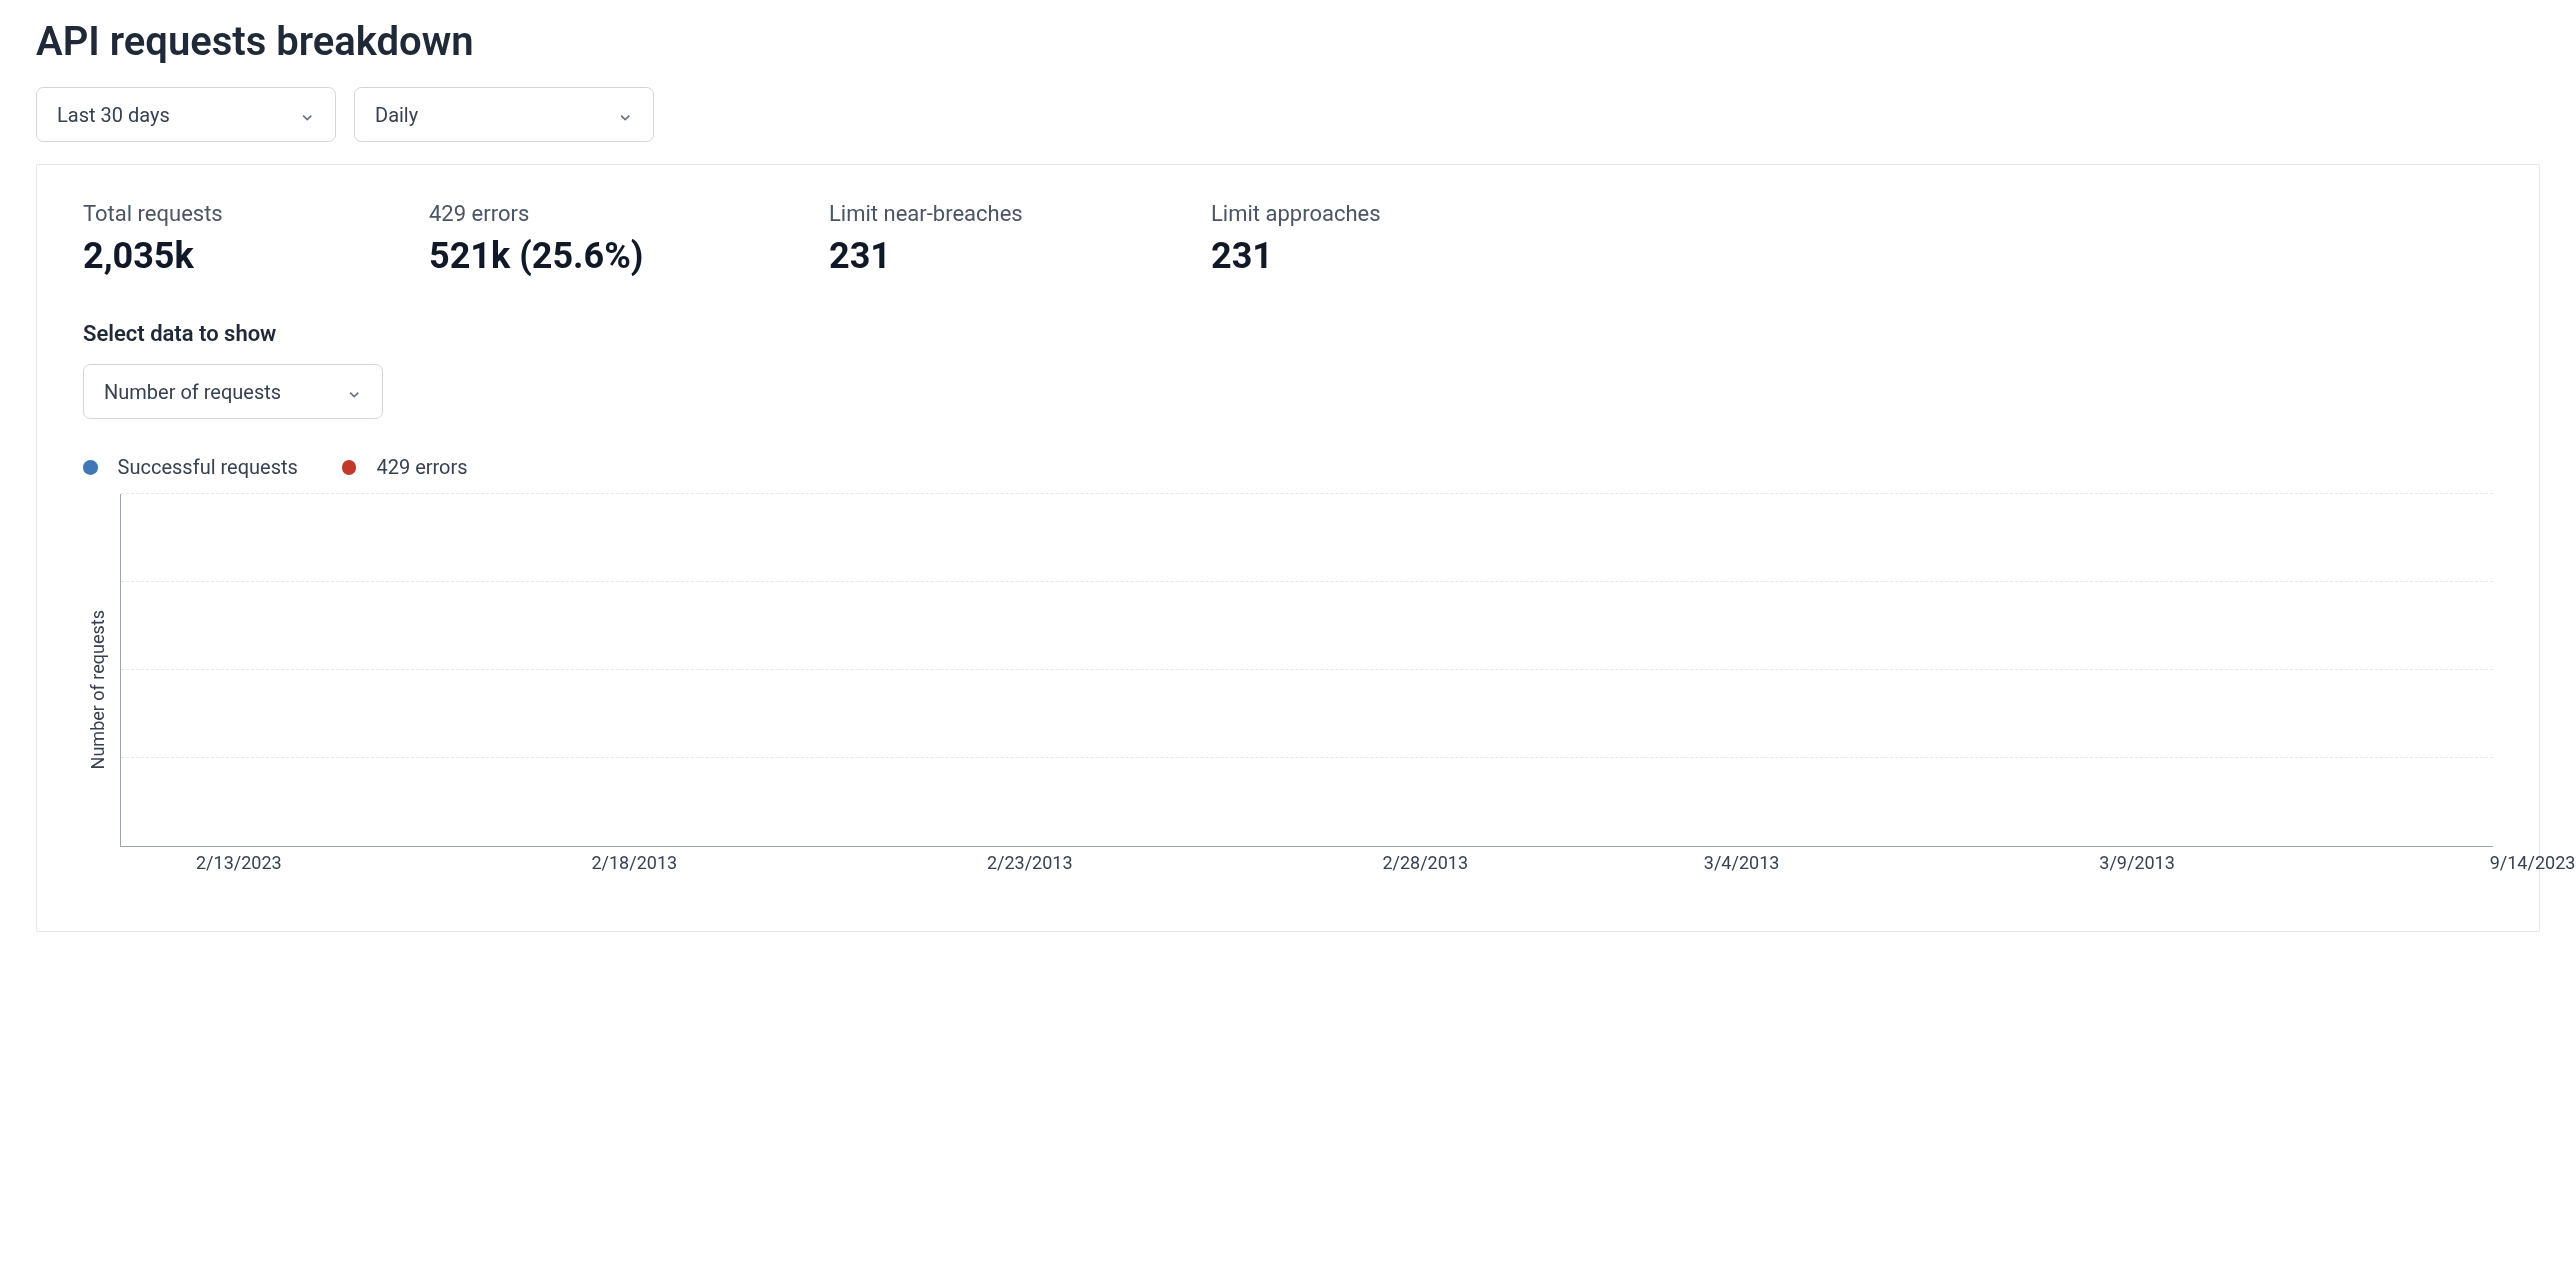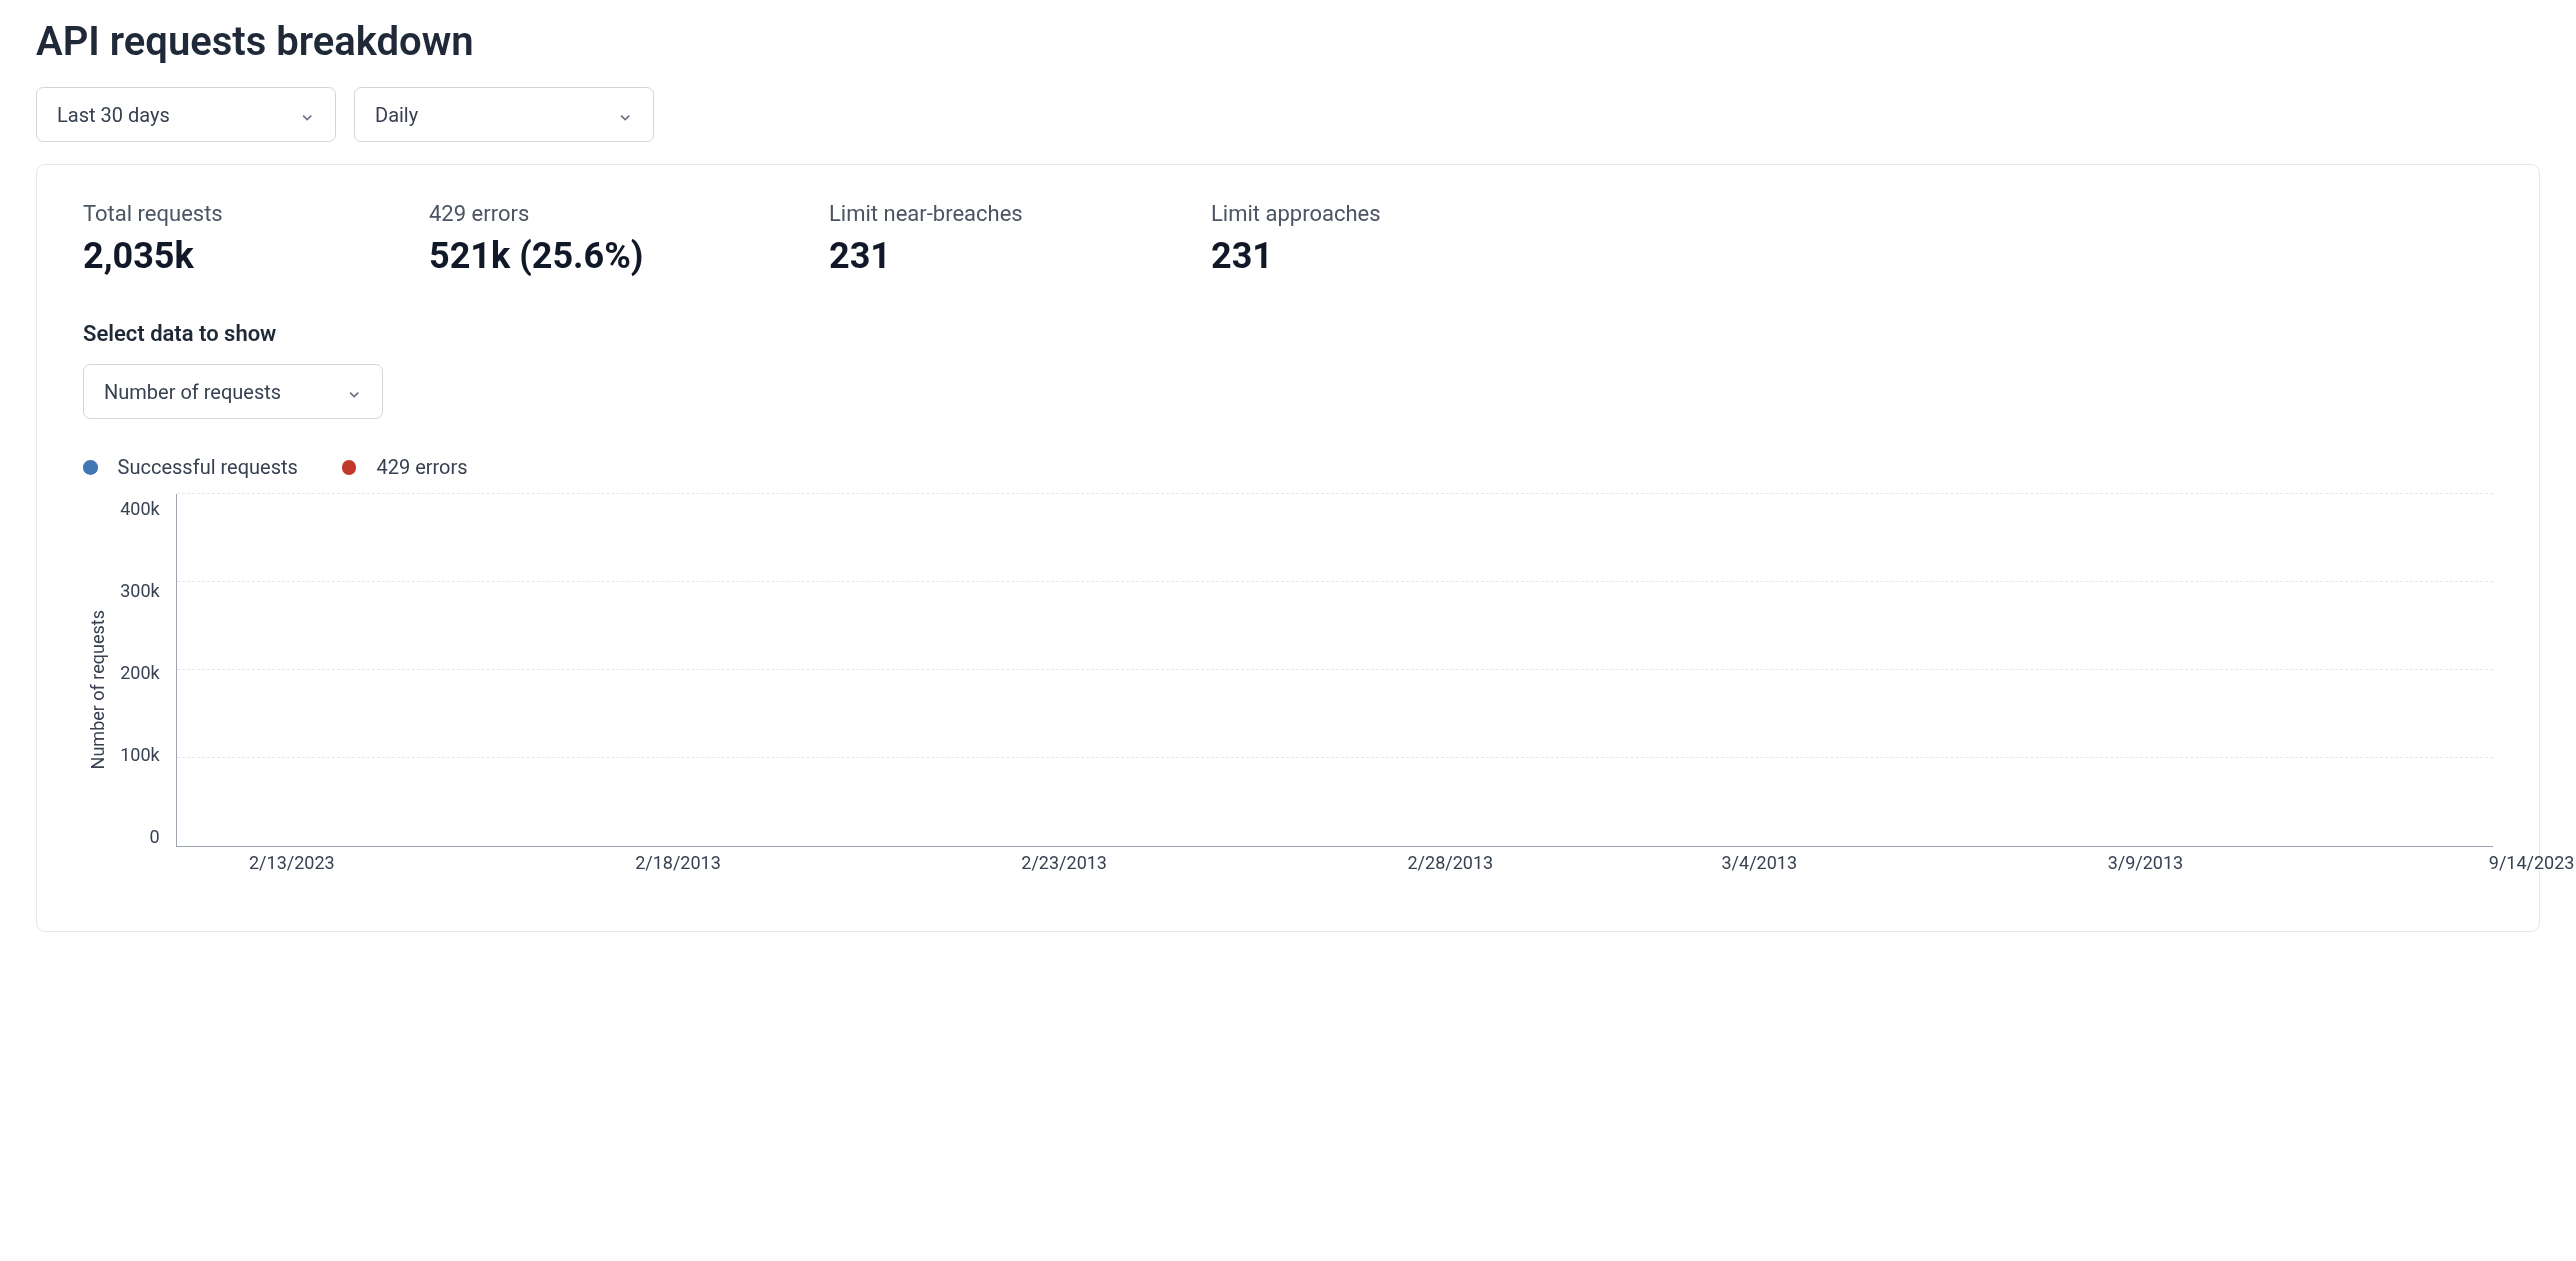--- a/index.html
+++ b/index.html
@@ -34,21 +34,21 @@
     min-width: 300px;
   }
   .chevron {
     width: 16.4px;
     height: 16.4px;
     flex-shrink: 0;
   }
   .chevron svg { width: 100%; height: 100%; }
   .card {
     border: 0.9px solid #e5e7eb;
-    border-radius: 9px;
+    border-radius: 2px;
     padding: 36px 46px 46px 46px;
   }
   .stats-row {
     display: flex;
     gap: 0;
     margin-bottom: 44px;
   }
   .stat {
     flex: 0 0 auto;
     margin-right: 109px;
@@ -229,27 +229,20 @@
       <span>Successful requests</span>
     </div>
     <div class="legend-item">
       <span class="legend-dot dot-red"></span>
       <span>429 errors</span>
     </div>
   </div>
 
   <div class="chart-wrap">
     <div class="yaxis-title">Number of requests</div>
-    <div class="yaxis" id="yaxis">
-        <div>400k</div>
-        <div>300k</div>
-        <div>200k</div>
-        <div>100k</div>
-        <div>0</div>
-      </div>
     <div class="plot-region">
       <div class="plot" id="plot">
         <div class="gridlines" id="gridlines">
             <div class="gridline" style="bottom: 25%;"></div>
             <div class="gridline" style="bottom: 50%;"></div>
             <div class="gridline" style="bottom: 75%;"></div>
             <div class="gridline" style="bottom: 100%;"></div>
           </div>
         <div class="bars" id="bars">
             <div class="bar">

